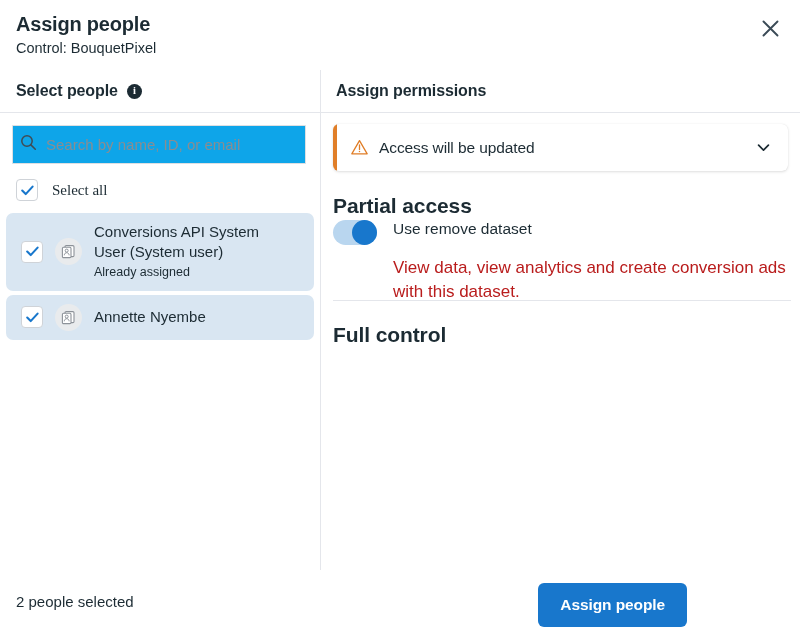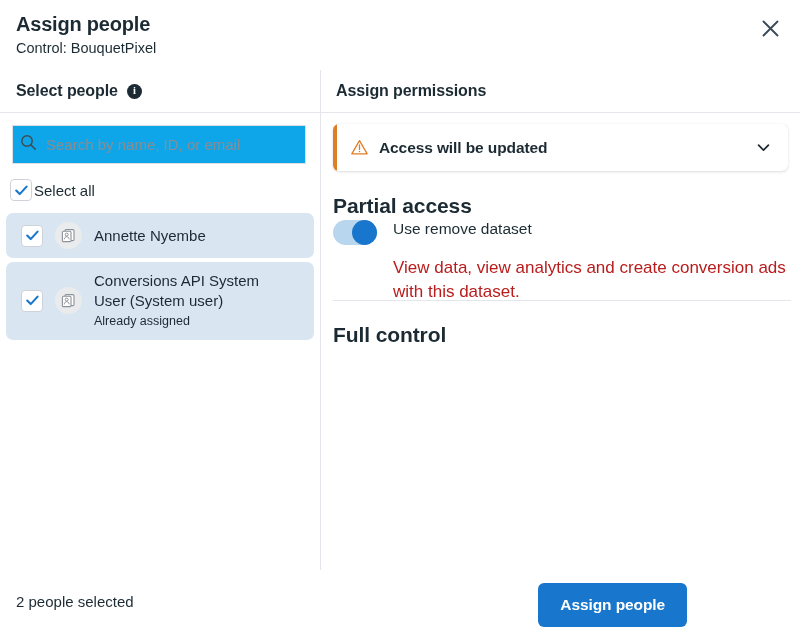--- a/index.html
+++ b/index.html
@@ -59,22 +59,22 @@
     border: 1px solid #dddfe2; border-radius: 1px; background: #0ea5e9;
     display: flex; align-items: center; padding: 0 7px; gap: 9px;
   }
   .search-input {
     flex: 1; border: none; outline: none; background: transparent;
     font-family: "Liberation Sans", sans-serif; font-size: 15px; color: #1c2b33;
   }
   .search-input::placeholder { color: #8a8d91; }
 
   .select-all {
-    position: absolute; left: 10px; top: 62px; width: 294px; height: 30px;
-    display: flex; align-items: center; gap: 2px; cursor: pointer;
+    position: absolute; left: 16px; top: 62px; width: 294px; height: 30px;
+    display: flex; align-items: center; gap: 14px; cursor: pointer; font-family: Liberation Serif, serif;
   }
   .select-all-label { font-size: 15px; color: #1c2b33; }
 
   .cb {
     width: 22px; height: 22px; border-radius: 4px; background: #fff;
     border: 1px solid #c9ccd1; flex: none;
     display: flex; align-items: center; justify-content: center;
   }
   .cb.checked { border-color: #cfd3d8; }
 
@@ -97,21 +97,21 @@
   .right { position: absolute; left: 321px; top: 113px; width: 479px; height: 457px; }
   .banner {
     position: absolute; left: 12px; top: 11px; width: 455px; height: 47px;
     background: #fff; border-radius: 6px;
     box-shadow: 0 1px 3px rgba(0,0,0,0.13), 0 0 1px rgba(0,0,0,0.10);
     display: flex; align-items: center; cursor: pointer; overflow: hidden;
   }
   .banner-bar { width: 4px; height: 47px; background: #e07e28; flex: none; }
   .banner-ico { margin-left: 13px; flex: none; display: flex; }
   .banner-txt {
-    margin-left: 10px; font-size: 15.5px; font-weight: bold; color: #1c2b33;
+    margin-left: 10px; font-size: 15.5px; font-weight: normal; color: #1c2b33;
     letter-spacing: -0.1px; flex: 1;
   }
   .banner-chev { margin-right: 16px; flex: none; display: flex; }
 
   .sec-title {
     position: absolute; left: 12px;
     font-size: 21px; font-weight: bold; color: #1c2b33; letter-spacing: -0.1px;
   }
   .sec-title.partial { top: 81px; }
   .sec-title.full { top: 210px; }
@@ -209,41 +209,41 @@
         </span>
         <span class="avatar">
           <svg width="17" height="17" viewBox="0 0 17 17">
             <rect x="5" y="2.6" width="9" height="11" rx="1.2" stroke="#8d9299" stroke-width="1.1" fill="#fff"></rect>
             <rect x="2.4" y="4.2" width="8.6" height="10.4" rx="1.2" stroke="#8d9299" stroke-width="1.1" fill="#fff"></rect>
             <circle cx="6.7" cy="7.6" r="1.5" stroke="#8d9299" stroke-width="1" fill="none"></circle>
             <path d="M4.3 12.3 c0-1.6 1.1-2.6 2.4-2.6 s2.4 1 2.4 2.6" stroke="#8d9299" stroke-width="1" fill="none"></path>
           </svg>
         </span>
         <span class="pinfo">
-          <span class="pname">Annette Nyembe</span>
+          <span class="pname">Conversions API System User (System user)</span>
+          <span class="pmeta">Already assigned</span>
         </span>
       </div>
 
       <div class="prow">
         <span class="cb checked">
           <svg width="15" height="15" viewBox="0 0 15 15">
             <path d="M2.2 7.6 L5.7 11.1 L12.6 3.6" stroke="#1877cc" stroke-width="2.1" fill="none" stroke-linecap="round" stroke-linejoin="round"></path>
           </svg>
         </span>
         <span class="avatar">
           <svg width="17" height="17" viewBox="0 0 17 17">
             <rect x="5" y="2.6" width="9" height="11" rx="1.2" stroke="#8d9299" stroke-width="1.1" fill="#fff"></rect>
             <rect x="2.4" y="4.2" width="8.6" height="10.4" rx="1.2" stroke="#8d9299" stroke-width="1.1" fill="#fff"></rect>
             <circle cx="6.7" cy="7.6" r="1.5" stroke="#8d9299" stroke-width="1" fill="none"></circle>
             <path d="M4.3 12.3 c0-1.6 1.1-2.6 2.4-2.6 s2.4 1 2.4 2.6" stroke="#8d9299" stroke-width="1" fill="none"></path>
           </svg>
         </span>
         <span class="pinfo">
-          <span class="pname">Conversions API System User (System user)</span>
-          <span class="pmeta">Already assigned</span>
+          <span class="pname">Annette Nyembe</span>
         </span>
       </div>
 
     </div>
   </div>
 
   <div class="right">
 
     <div class="banner">
       <span class="banner-bar"></span>

